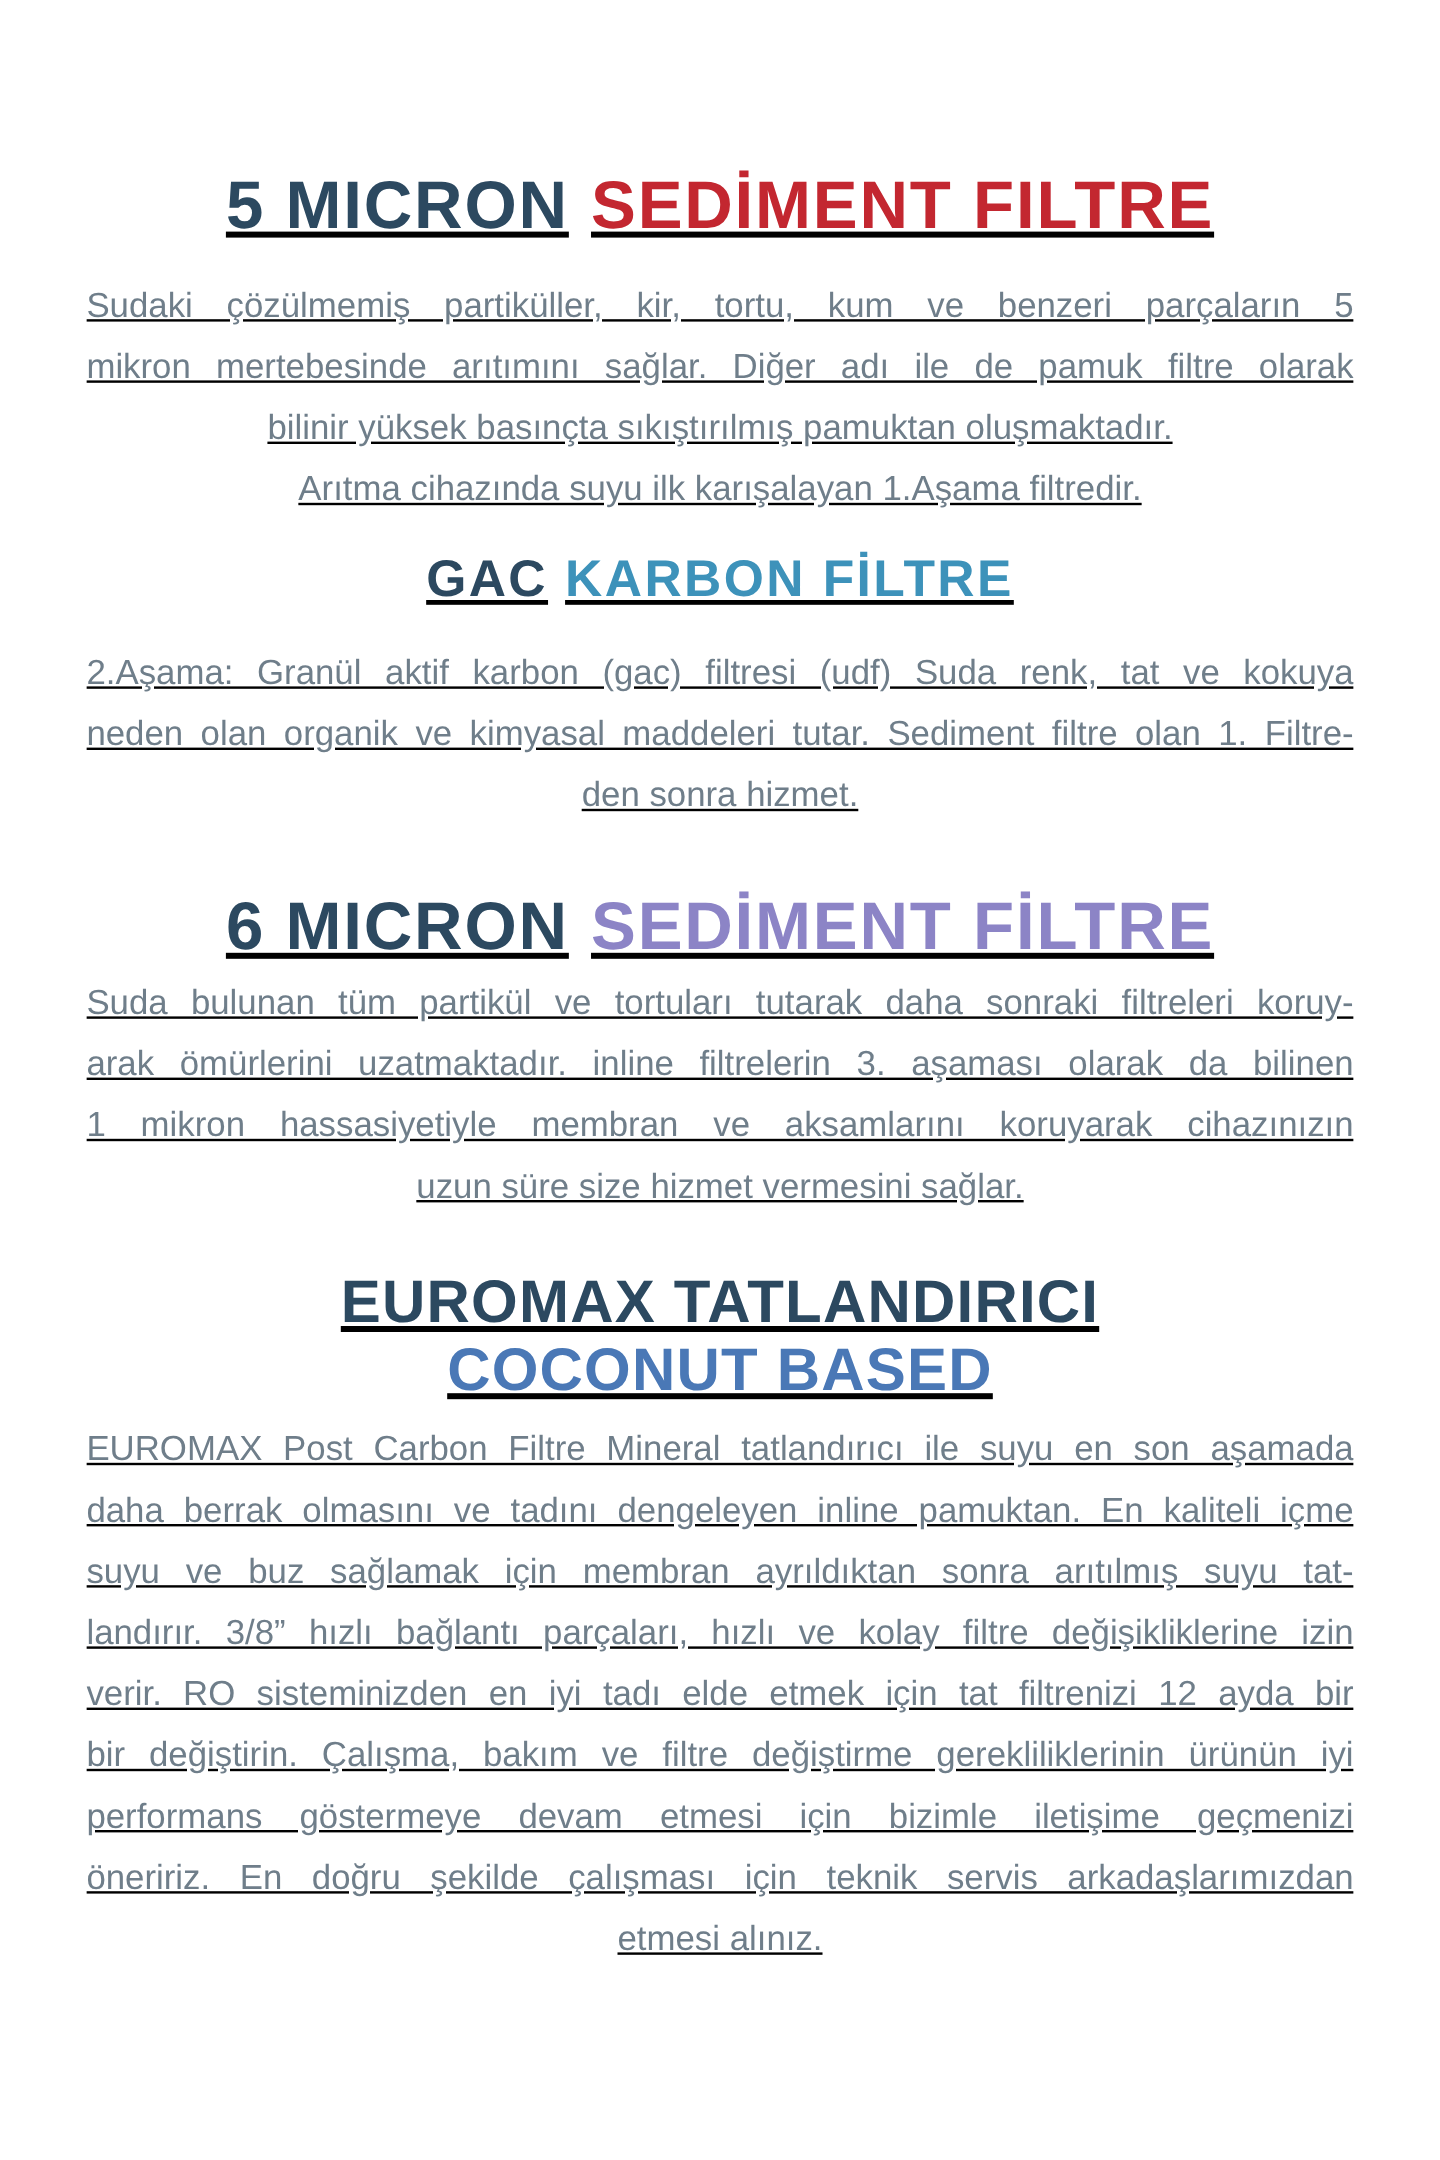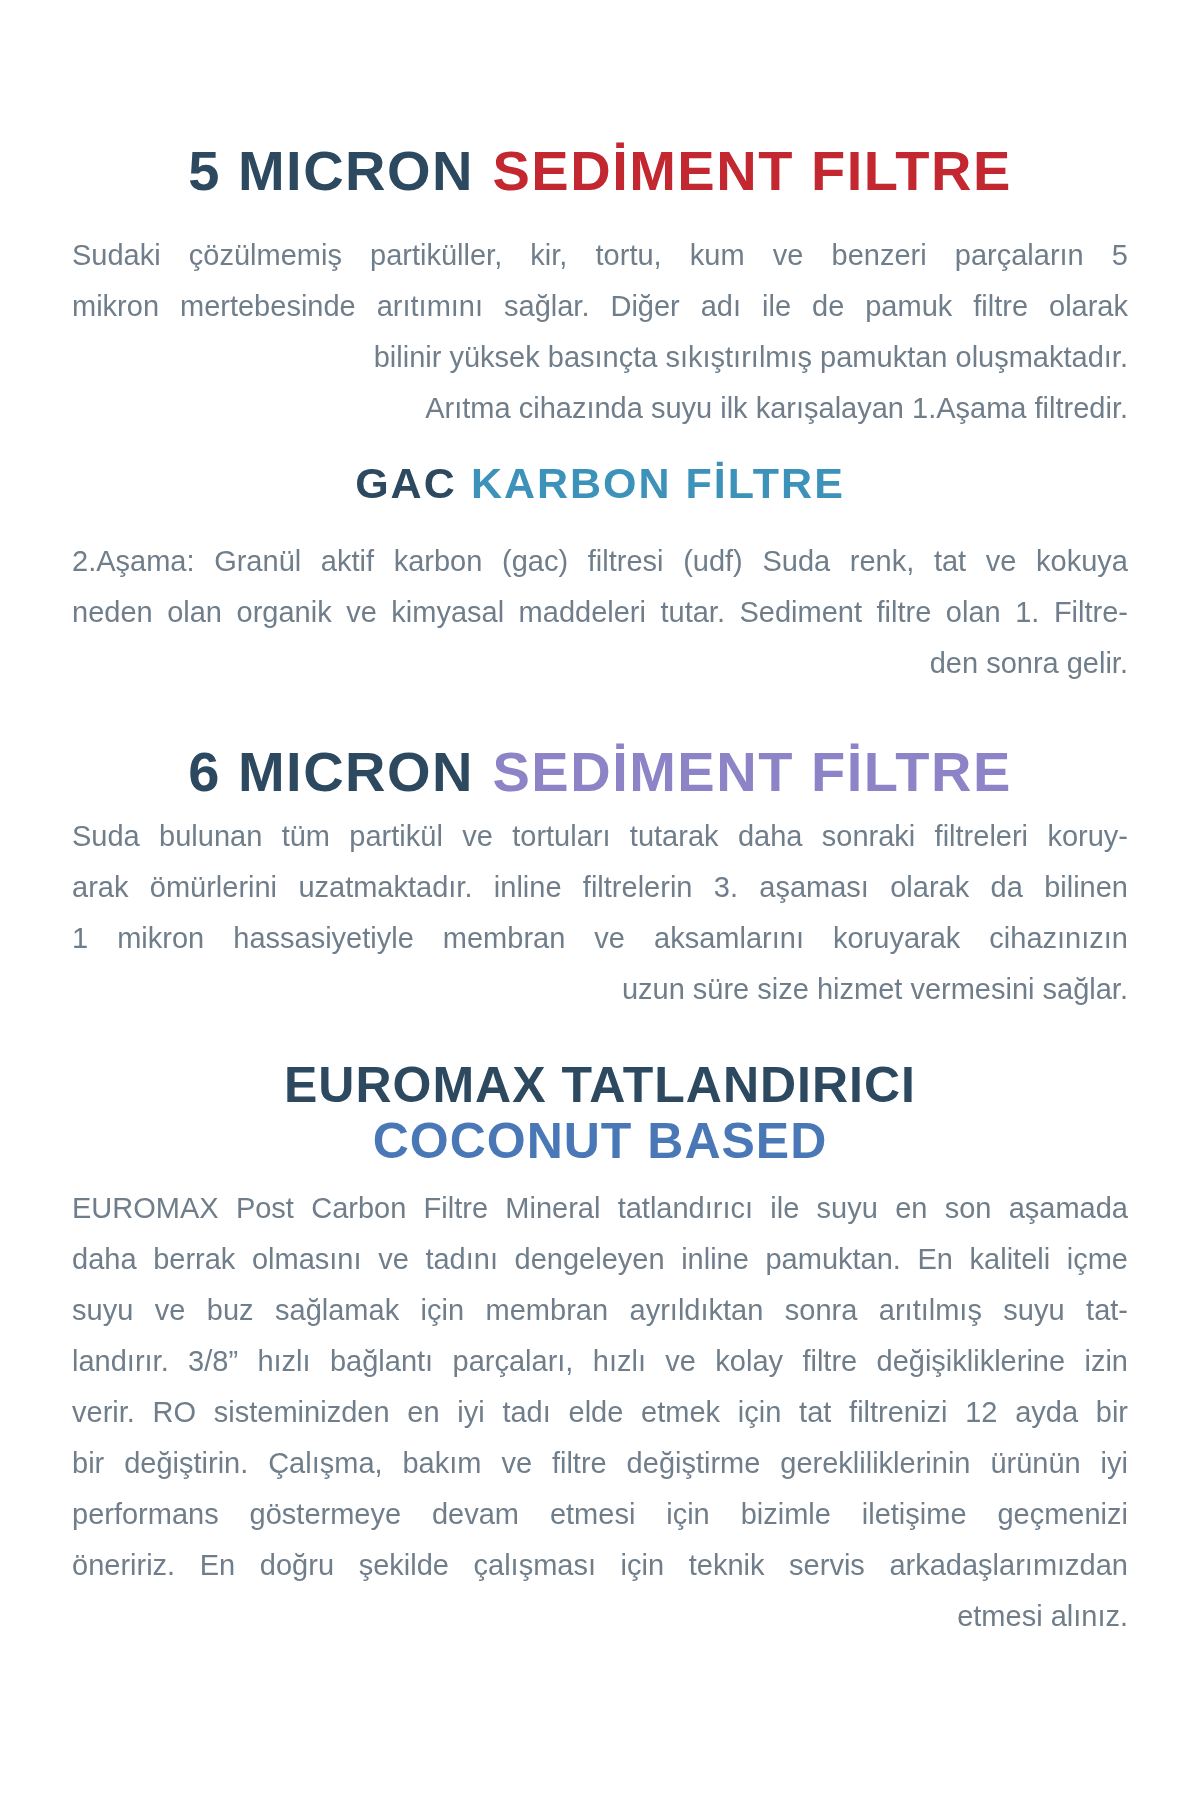--- a/index.html
+++ b/index.html
@@ -4,20 +4,21 @@
 <style>
   html,body{margin:0;padding:0;background:#ffffff;}
   .page{
     position:relative;
     width:1200px;height:1800px;
     background:#ffffff;
     box-sizing:border-box;
     padding:138px 57px 0 57px;
     font-family:"Liberation Sans", sans-serif;
     overflow:hidden;
+    text-decoration:underline;
   }
   .hd{
     margin:0;
     text-align:center;
     font-weight:800;
     letter-spacing:1.5px;
     white-space:nowrap;
   }
   .hd .part2{margin-left:0.33em;}
   .hd1{font-size:56px;line-height:66px;}
@@ -35,21 +36,21 @@
   #p3{margin-top:6px;}
   #p4{margin-top:14px;}
   .body-line{
     font-size:29px;
     color:#6f7e8a;
     height:51px;
     line-height:51px;
     overflow:hidden;
   }
   .jline{text-align:justify;text-align-last:justify;}
-  .lline{text-align:right;}
+  .lline{text-align:center;}
 </style>
 </head>
 <body>
 
 <div class="page">
 
   <section>
     <h1 class="hd hd1"><span class="navy part1">5 MICRON</span><span class="red part2">SEDİMENT FILTRE</span></h1>
     <div class="para" id="p1">
       <div class="body-line jline">Sudaki çözülmemiş partiküller, kir, tortu, kum ve benzeri parçaların 5</div>
@@ -57,21 +58,21 @@
       <div class="body-line lline">bilinir yüksek basınçta sıkıştırılmış pamuktan oluşmaktadır.</div>
       <div class="body-line lline">Arıtma cihazında suyu ilk karışalayan 1.Aşama filtredir.</div>
     </div>
   </section>
 
   <section>
     <h2 class="hd hd2"><span class="navy part1">GAC</span><span class="cyan part2">KARBON FİLTRE</span></h2>
     <div class="para" id="p2">
       <div class="body-line jline">2.Aşama: Granül aktif karbon (gac) filtresi (udf)  Suda renk, tat ve kokuya</div>
       <div class="body-line jline">neden olan organik ve kimyasal maddeleri tutar. Sediment filtre olan 1. Filtre-</div>
-      <div class="body-line lline">den sonra gelir.</div>
+      <div class="body-line lline">den sonra hizmet.</div>
     </div>
   </section>
 
   <section>
     <h2 class="hd hd3"><span class="navy part1">6 MICRON</span><span class="purple part2">SEDİMENT FİLTRE</span></h2>
     <div class="para" id="p3">
       <div class="body-line jline">Suda bulunan tüm partikül ve tortuları tutarak daha sonraki filtreleri koruy-</div>
       <div class="body-line jline">arak ömürlerini uzatmaktadır. inline filtrelerin 3. aşaması olarak da bilinen</div>
       <div class="body-line jline">1 mikron hassasiyetiyle membran ve aksamlarını koruyarak cihazınızın</div>
       <div class="body-line lline">uzun süre size hizmet vermesini sağlar.</div>

